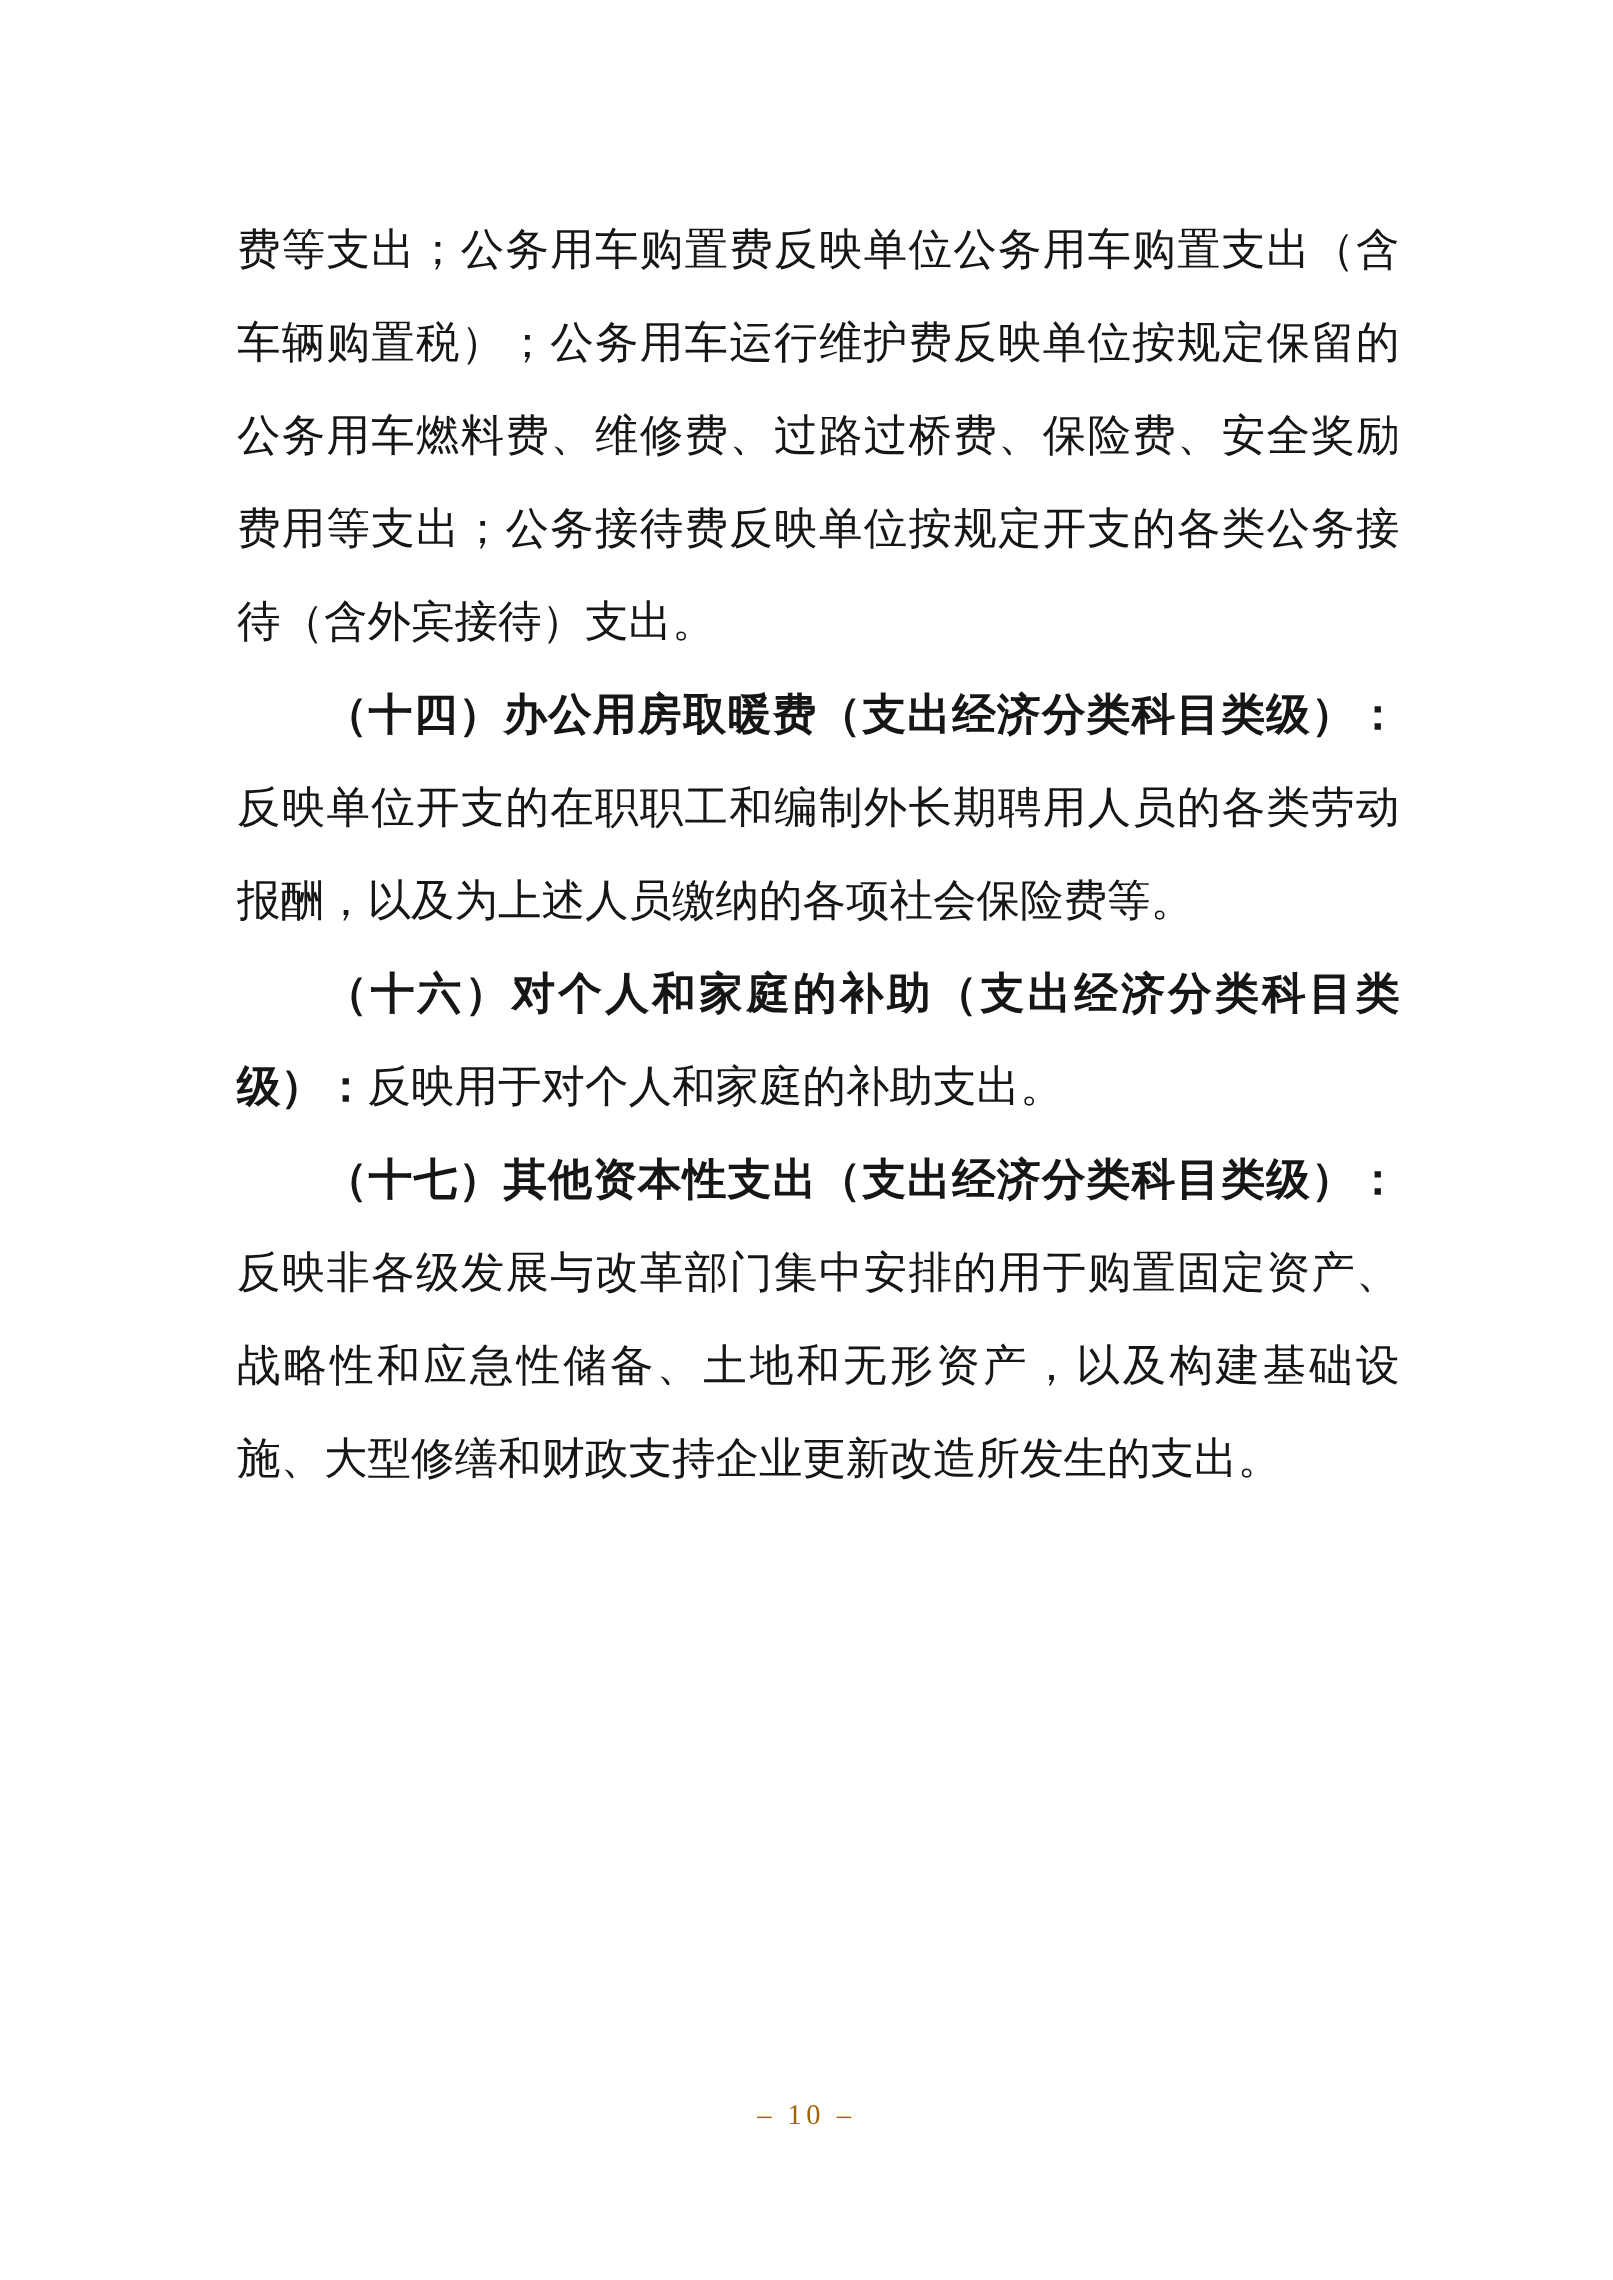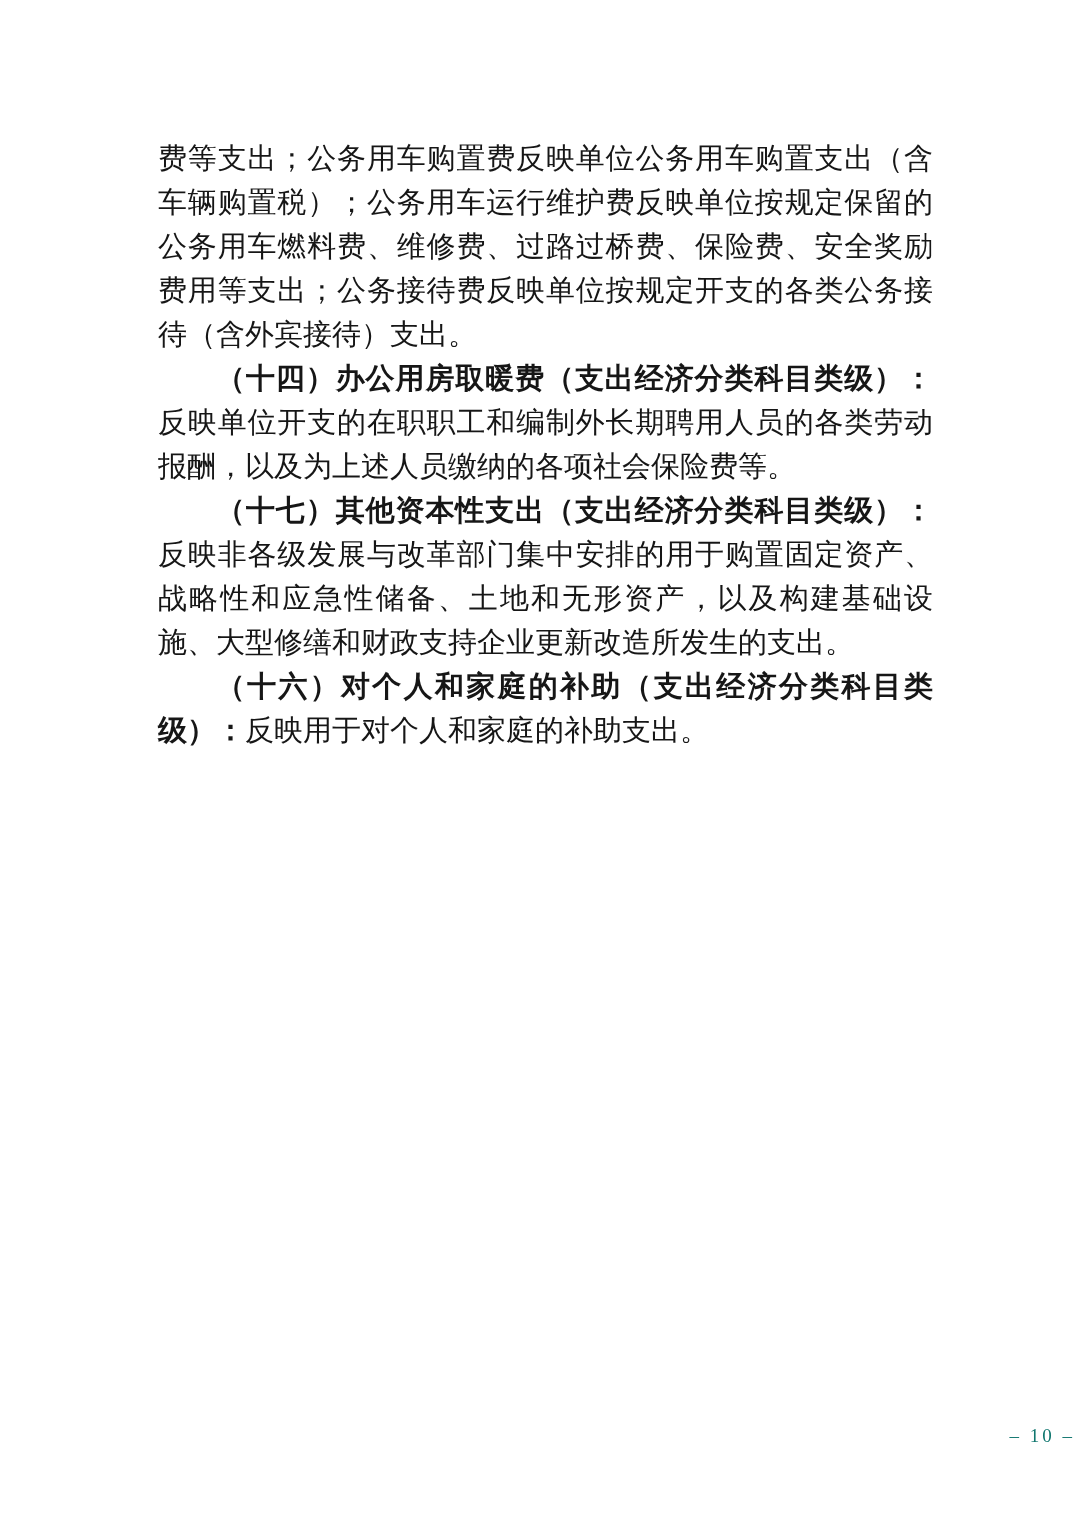--- a/index.html
+++ b/index.html
@@ -19,56 +19,55 @@
   }
   .content {
     position: absolute;
     left: 158px;
     top: 136px;
     width: 775px;
   }
   .para {
     margin: 0;
     font-size: 29px;
-    line-height: 44px;
+    line-height: 62px;
     text-align: justify;
     text-justify: inter-ideograph;
     word-break: break-all;
   }
   .para.indent {
     text-indent: 2em;
   }
   .lead {
     font-weight: bold;
   }
   .footer {
     position: absolute;
     left: 0;
     right: 0;
     top: 1400px;
-    text-align: right;
+    text-align: center;
     font-size: 19px;
     letter-spacing: 3px;
-    color: #0f766e;
+    color: #a16207;
     font-family: "Liberation Serif", "DejaVu Serif", serif;
-    margin-top: 25px;
   }
 </style>
 </head>
 <body>
 
 <div class="page">
   <div class="content">
 
     <p class="para"><span>费等支出；公务用车购置费反映单位公务用车购置支出（含车辆购置税）；公务用车运行维护费反映单位按规定保留的公务用车燃料费、维修费、过路过桥费、保险费、安全奖励费用等支出；公务接待费反映单位按规定开支的各类公务接待（含外宾接待）支出。</span></p>
 
 
     <p class="para indent"><span class="lead">（十四）办公用房取暖费（支出经济分类科目类级）：</span><span>反映单位开支的在职职工和编制外长期聘用人员的各类劳动报酬，以及为上述人员缴纳的各项社会保险费等。</span></p>
 
 
+    <p class="para indent"><span class="lead">（十六）对个人和家庭的补助（支出经济分类科目类级）：</span><span>反映用于对个人和家庭的补助支出。</span></p>
+
     <p class="para indent"><span class="lead">（十七）其他资本性支出（支出经济分类科目类级）：</span><span>反映非各级发展与改革部门集中安排的用于购置固定资产、战略性和应急性储备、土地和无形资产，以及构建基础设施、大型修缮和财政支持企业更新改造所发生的支出。</span></p>
-
-    <p class="para indent"><span class="lead">（十六）对个人和家庭的补助（支出经济分类科目类级）：</span><span>反映用于对个人和家庭的补助支出。</span></p>
 
   </div>
 
   <div class="footer">– 10 –</div>
 </div>
 
 </body></html>

